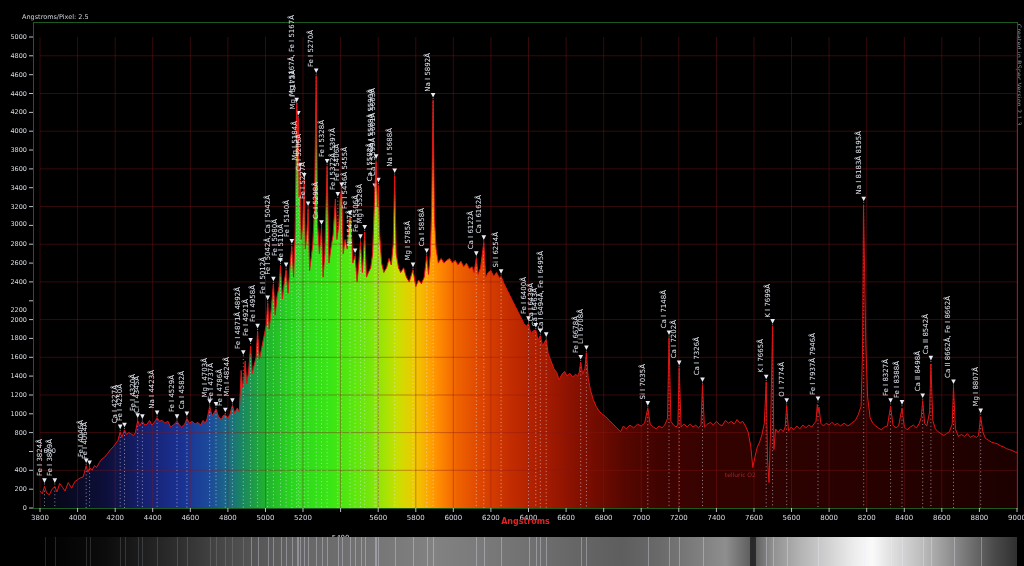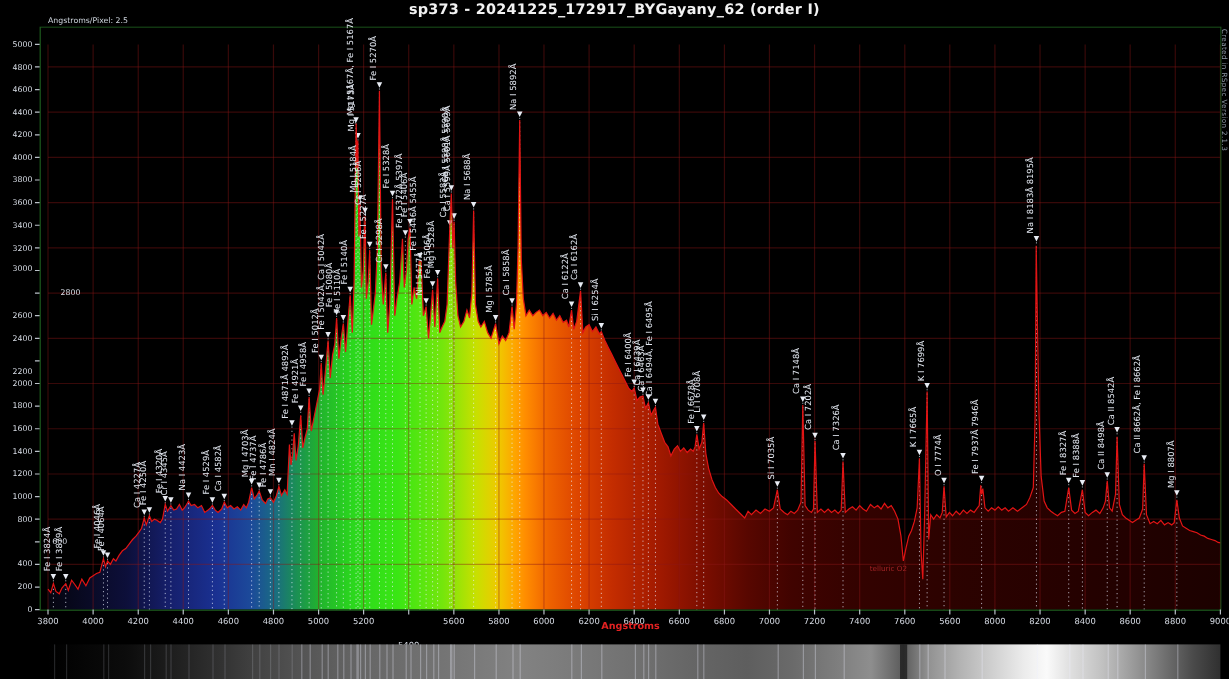--- a/index.html
+++ b/index.html
@@ -1,38 +1,37 @@
 <!DOCTYPE html>
 <html><head>
 <meta charset="utf-8">
 <style>
   html,body{margin:0;padding:0;background:#000;}
   .screen{position:relative;width:1024px;height:566px;background:#000;overflow:hidden;
           font-family:"DejaVu Sans","Liberation Sans",sans-serif;}
   .title{position:absolute;top:1px;left:0;width:1024px;text-align:center;color:#f2f2f2;
          font-size:12px;font-weight:600;letter-spacing:.2px;}
-  .scale-label{position:absolute;left:40px;top:13px;font-size:6.5px;color:#cdd4dc;}
+  .scale-label{position:absolute;left:22px;top:13px;font-size:6.5px;color:#cdd4dc;}
   .watermark{position:absolute;right:1px;top:24px;font-size:6px;color:#8d98a4;
              writing-mode:vertical-rl;letter-spacing:.3px;}
   #plot-svg{position:absolute;left:29px;top:22px;}
   .ytick{position:absolute;left:0;width:27px;text-align:right;font-size:6.5px;color:#d8dde6;}
   .xtick{position:absolute;width:30px;text-align:center;font-size:7px;color:#d8dde6;top:514px;}
   .xaxis-name{position:absolute;left:33px;top:517px;width:985px;text-align:center;
               color:#e22222;font-size:8px;font-weight:bold;}
   .sline{position:absolute;writing-mode:vertical-rl;transform:rotate(180deg);
          font-size:7px;color:#e2e7f0;white-space:nowrap;line-height:9px;}
   .telluric{position:absolute;font-size:6px;color:#a02424;}
   .strip{position:absolute;left:40px;top:537px;width:977px;height:29px;background:#000;}
   .strip-line{position:absolute;top:0;height:100%;}
 </style>
 </head>
 <body>
 
 <div class="screen">
-  <div class="title">sp373 - 20241225_172917_BYGayany_62 (order I)</div>
   <div class="scale-label">Angstroms/Pixel: 2.5</div>
   <div class="watermark">Created in RSpec Version 2.1.3</div>
 
   <svg id="plot-svg" width="989" height="492" viewBox="0 0 989 492">
       <defs>
         <linearGradient id="specfill" gradientUnits="userSpaceOnUse" x1="11" y1="0" x2="988" y2="0">
           <stop offset="0.00%" stop-color="#05050f"></stop>
           <stop offset="6.73%" stop-color="#0d0f3a"></stop>
           <stop offset="10.58%" stop-color="#16206e"></stop>
           <stop offset="14.42%" stop-color="#1a3192"></stop>
@@ -371,21 +370,21 @@
       <div class="ytick" style="top: 428.64px; text-align: right;">800</div>
       <div class="ytick" style="top: 409.8px;">1000</div>
       <div class="ytick" style="top: 390.96px;">1200</div>
       <div class="ytick" style="top: 372.12px;">1400</div>
       <div class="ytick" style="top: 353.28px;">1600</div>
       <div class="ytick" style="top: 334.44px;">1800</div>
       <div class="ytick" style="top: 315.6px;">2000</div>
       <div class="ytick" style="top: 306px;">2200</div>
       <div class="ytick" style="top: 277.92px;">2400</div>
       <div class="ytick" style="top: 259.08px;">2600</div>
-      <div class="ytick" style="top: 240.24px; margin-left: 40px;">2800</div>
+      <div class="ytick" style="top: 240.24px;">2800</div>
       <div class="ytick" style="top: 220px;">3000</div>
       <div class="ytick" style="top: 202.56px;">3200</div>
       <div class="ytick" style="top: 183.72px;">3400</div>
       <div class="ytick" style="top: 164.88px;">3600</div>
       <div class="ytick" style="top: 146.04px;">3800</div>
       <div class="ytick" style="top: 127.2px;">4000</div>
       <div class="ytick" style="top: 108.36px;">4200</div>
       <div class="ytick" style="top: 89.52px;">4400</div>
       <div class="ytick" style="top: 70.68px;">4600</div>
       <div class="ytick" style="top: 51.84px;">4800</div>

